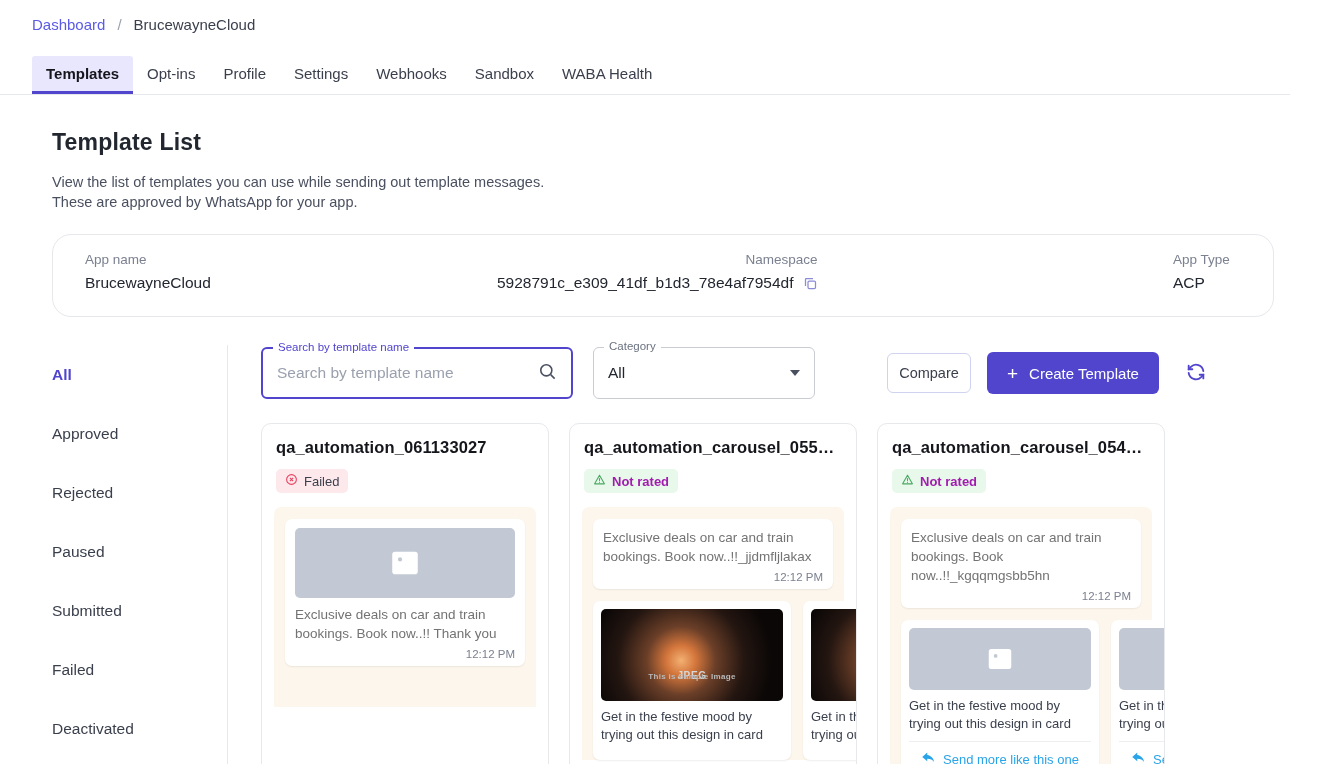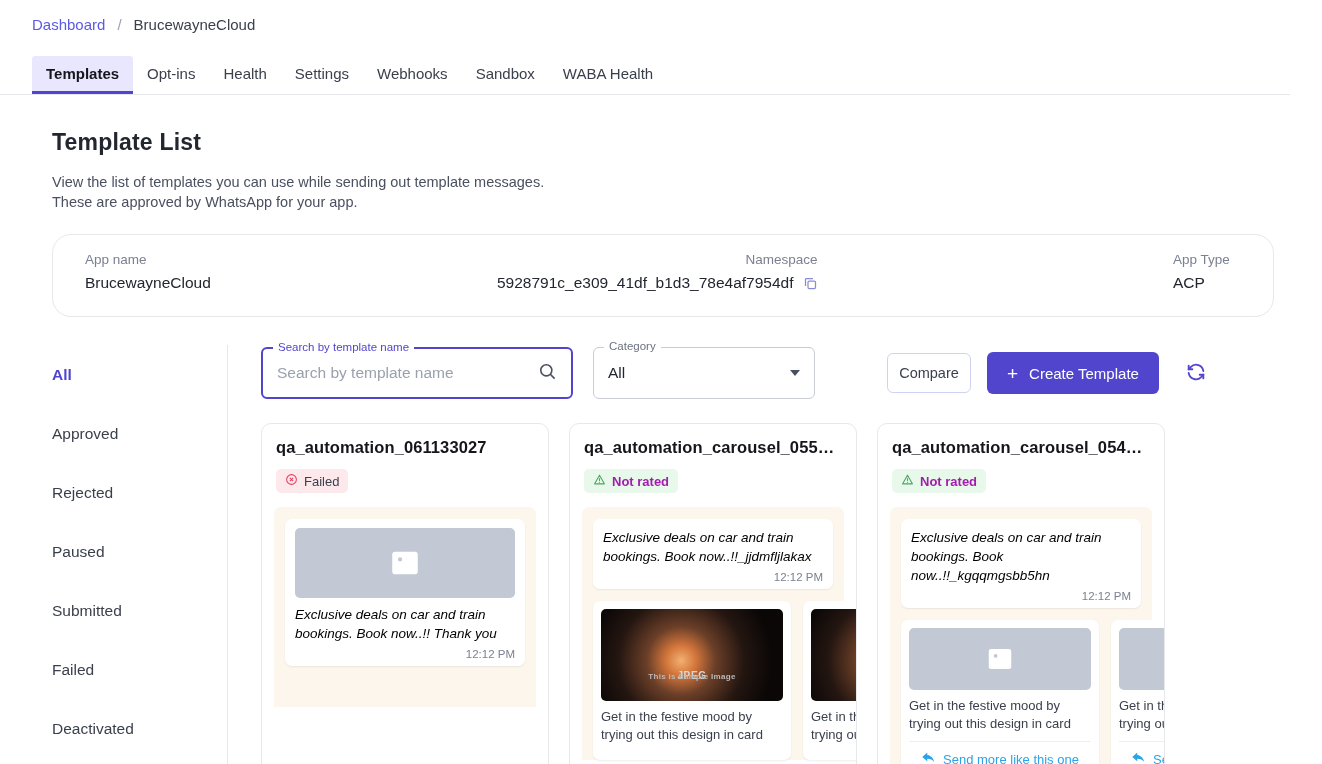--- a/index.html
+++ b/index.html
@@ -208,23 +208,22 @@
     box-shadow: 0 1px 2px rgba(0,0,0,.07);
   }
   .bubble-img {
     width: 100%; height: 70px;
     background: #c2c8d4;
     border-radius: 5px;
     display: flex; align-items: center; justify-content: center;
   }
   .bubble-text {
     font-size: 13.5px; line-height: 19px;
-    color: #000000; margin-top: 7px;
+    color: #737373; margin-top: 7px;
     word-break: break-word;
-    font-style: italic;
   }
   .bubble-time {
     font-size: 11.5px; color: #7b8190;
     text-align: right; margin-top: 5px;
   }
 
   .carousel { display: flex; gap: 12px; margin-top: 12px; }
   .ccard {
     flex: 0 0 198px;
     background: #fff;
@@ -268,21 +267,21 @@
 
 <div class="breadcrumb">
   <span class="crumb-link">Dashboard</span>
   <span class="crumb-sep">/</span>
   <span class="crumb-current">BrucewayneCloud</span>
 </div>
 
 <div class="tabbar">
   <div class="tab active">Templates</div>
   <div class="tab">Opt-ins</div>
-  <div class="tab">Health</div>
+  <div class="tab">Profile</div>
   <div class="tab">Settings</div>
   <div class="tab">Webhooks</div>
   <div class="tab">Sandbox</div>
   <div class="tab">WABA Health</div>
 </div>
 
 <div class="page-head">
   <div class="page-title">Template List</div>
   <div class="page-sub">
     <div>View the list of templates you can use while sending out template messages.</div>

